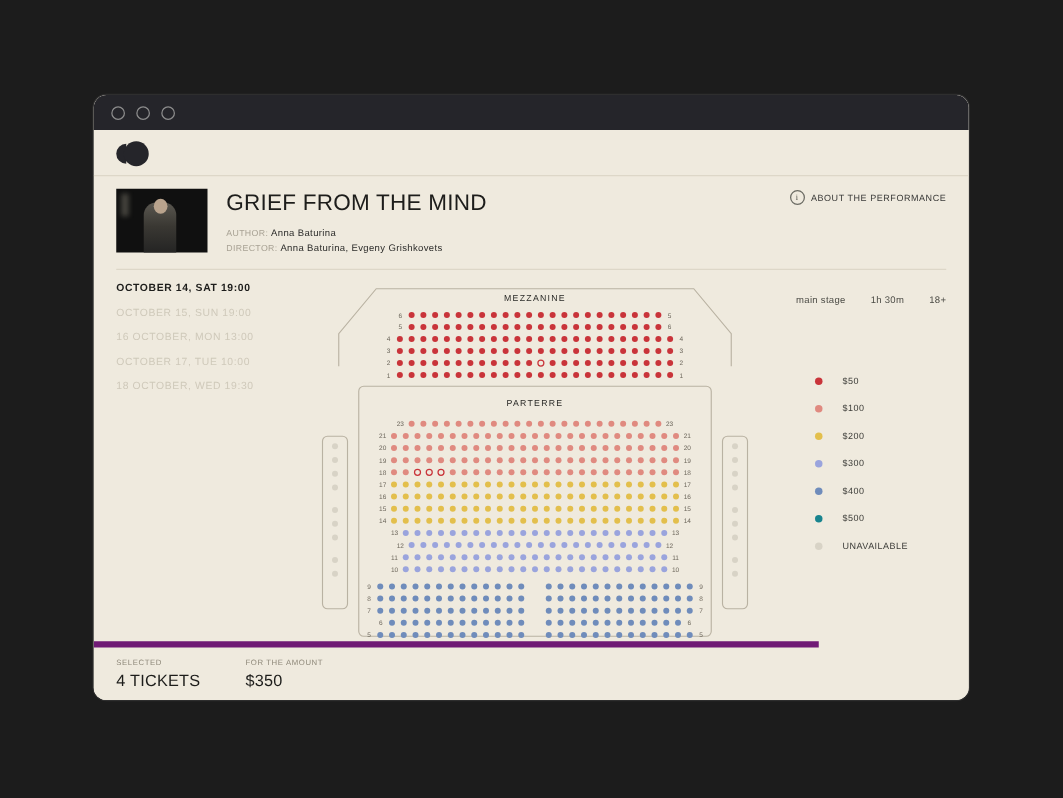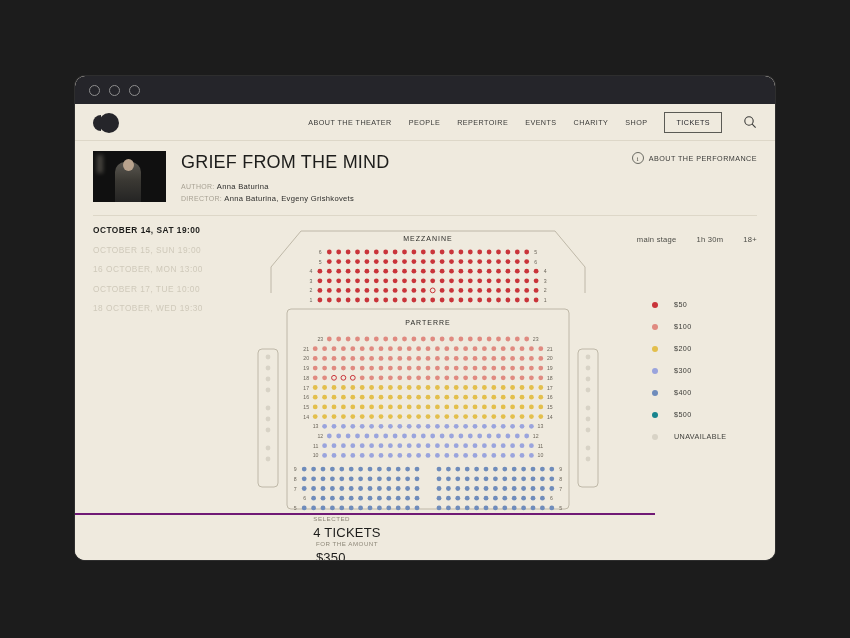--- a/index.html
+++ b/index.html
@@ -61,21 +61,21 @@
   .hall{flex:1;position:relative;height:300px;}
   .legend{width:105px;flex:none;padding-top:75px;}
   .legitem{display:flex;align-items:center;gap:16px;margin-bottom:13px;}
   .legdot{width:6px;height:6px;border-radius:50%;flex:none;}
   .leglabel{font-size:7.2px;letter-spacing:.4px;color:#3d3d39;}
   
   .hallsvg{position:absolute;left:0;top:0;}
   
   .bottombar{
     position:absolute;left:0;bottom:0;width:580px;height:47px;background:#efeade;
-    border-top:2px solid #701a75;display:flex;align-items:center;padding:0 18px;box-sizing:border-box;flex-direction:column;
+    border-top:5px solid #701a75;display:flex;align-items:center;padding:0 18px;box-sizing:border-box;
   }
   .bgroup{margin-right:36px;}
   .blabel{font-size:6.2px;letter-spacing:.5px;color:#8e8879;margin-bottom:3px;}
   .bvalue{font-size:13px;color:#1d1d1b;letter-spacing:.2px;}
   .purchase{
     margin-left:auto;background:#25252a;color:#f2eee3;font-size:7.6px;letter-spacing:.6px;
     padding:8px 18px;border:none;font-family:"Liberation Sans",sans-serif;
   }
 </style>
 </head>
@@ -88,35 +88,20 @@
     <span class="dot"></span>
     <span class="dot"></span>
   </div>
 
   <div class="page">
 
     <div class="nav">
       <div class="logo">
         <span class="lcres"></span>
         <span class="lcirc"></span>
-      </div>
-      <div class="navlinks">
-        <span class="navlink">ABOUT THE THEATER</span>
-        <span class="navlink">PEOPLE</span>
-        <span class="navlink">REPERTOIRE</span>
-        <span class="navlink">EVENTS</span>
-        <span class="navlink">CHARITY</span>
-        <span class="navlink">SHOP</span>
-        <span class="tickets">TICKETS</span>
-        <span class="searchbtn">
-          <svg width="14" height="14" viewBox="0 0 14 14">
-            <circle cx="6" cy="6" r="4.2" fill="none" stroke="#3a3a38" stroke-width="1.1"></circle>
-            <line x1="9.2" y1="9.2" x2="12.6" y2="12.6" stroke="#3a3a38" stroke-width="1.1"></line>
-          </svg>
-        </span>
       </div>
     </div>
 
     <div class="showhead">
       <div class="poster">
         <span class="glow"></span>
         <span class="fig"></span>
         <span class="head"></span>
       </div>
       <div class="showinfo">

